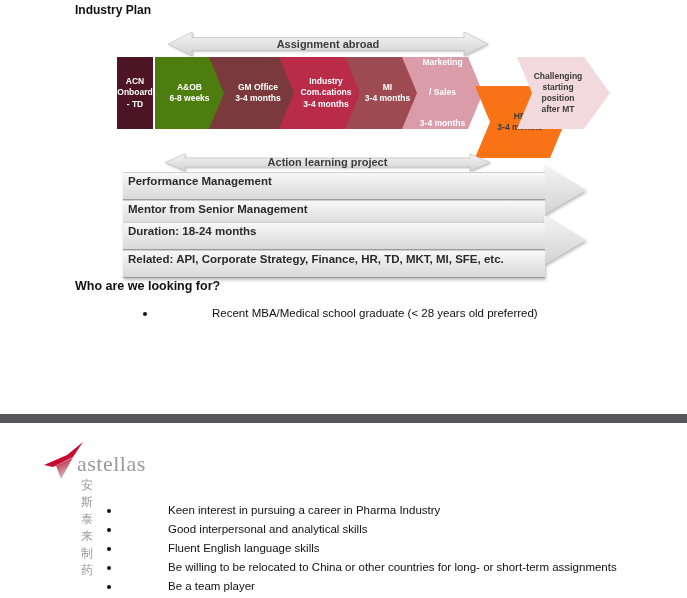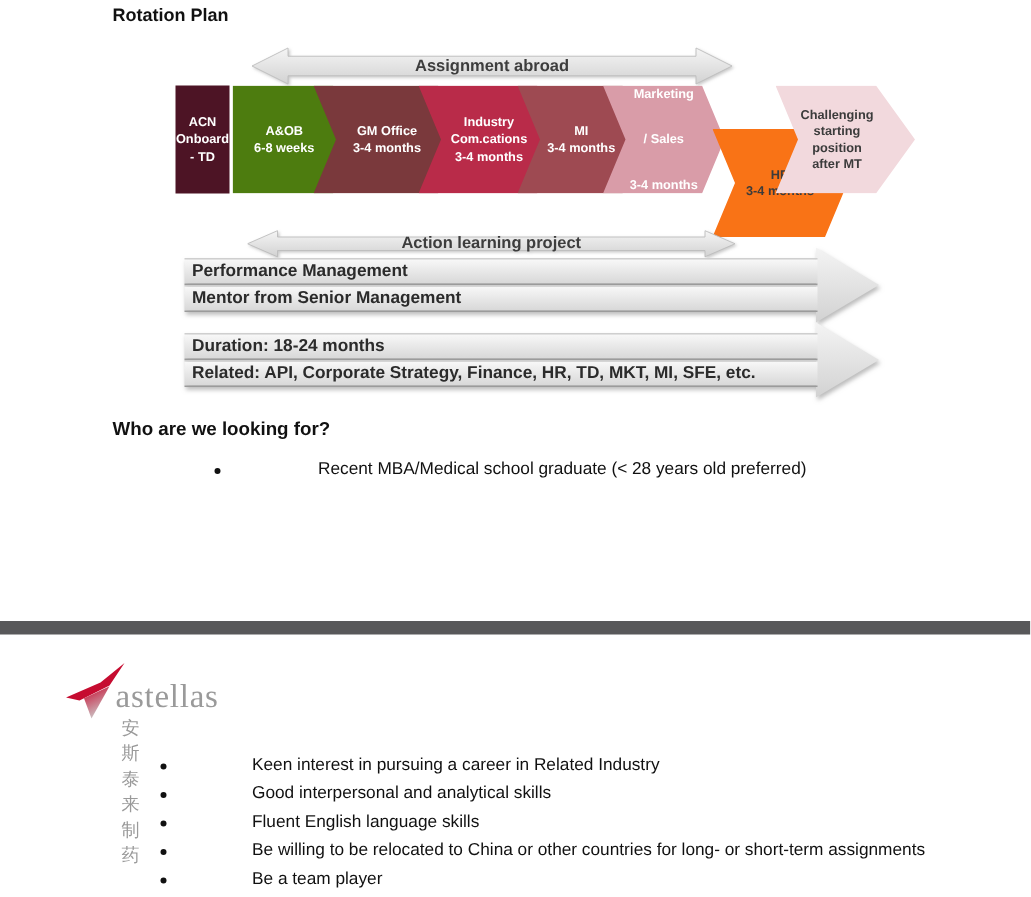--- a/index.html
+++ b/index.html
@@ -20,21 +20,21 @@
   .chev div { white-space:nowrap; }
   .chev-rect  { }
   .chev-start { clip-path:polygon(0 0, calc(100% - 15px) 0, 100% 50%, calc(100% - 15px) 100%, 0 100%); padding-right:13px; }
   .chev-mid   { clip-path:polygon(0 0, calc(100% - 15px) 0, 100% 50%, calc(100% - 15px) 100%, 0 100%, 15px 50%); padding-left:14px; padding-right:14px; }
   .chev-end   { clip-path:polygon(0 0, calc(100% - 26px) 0, 100% 50%, calc(100% - 26px) 100%, 0 100%, 15px 50%); padding-left:14px; padding-right:25px; }
 
   
   .bgroup { position:absolute; left:123px; width:422px; filter:drop-shadow(1.5px 2px 1.5px rgba(120,120,120,.5)); }
   .bhead  { position:absolute; left:421px; top:-7px; width:42px; height:50px;
             clip-path:polygon(0 0, 100% 50%, 0 100%); background:linear-gradient(#f4f4f4,#d2d2d2); }
-  .brow   { position:relative; height:18px; background:linear-gradient(#f8f8f8 0%, #e6e6e6 55%, #d8d8d8 100%);
+  .brow   { position:relative; height:28px; background:linear-gradient(#f8f8f8 0%, #e6e6e6 55%, #d8d8d8 100%);
             border-top:1px solid #cfcfcf; border-bottom:1px solid #9b9b9b;
             font-weight:bold; font-size:11.5px; color:#2b2b2b; line-height:16px; padding-left:5px; white-space:nowrap; }
 
   .who-heading { position:absolute; left:75px; top:279px; font-size:12.5px; font-weight:bold; color:#111; }
 
   .bullet-row { display:flex; align-items:flex-start; }
   .dot { width:4px; height:4px; border-radius:50%; background:#111; flex:0 0 4px; margin-top:5px; }
   .btext { font-size:11.5px; color:#111; line-height:13px; white-space:nowrap;padding-left:44px; }
 
   .who-bullets { position:absolute; left:143px; top:307px; }
@@ -48,21 +48,21 @@
   .logo-cn   { position:absolute; left:37px; top:35px; font-size:12px; letter-spacing:3px; }
 
   .bottom-bullets { position:absolute; left:107px; top:504px; display:flex; flex-direction:column; gap:6px; }
   .bottom-bullets .dot { margin-right:13px; }
 </style>
 </head>
 <body>
 
 <div class="page">
 
-  <div class="slide-title">Rotation Plan</div>
+  <div class="slide-title">Industry Plan</div>
 
   <div class="dbl-arrow" style="left:168px; top:31px; width:320px; height:26px;">
     <svg width="320" height="26" viewBox="0 0 320 26">
       <defs>
         <linearGradient id="gA" x1="0" y1="0" x2="0" y2="1">
           <stop offset="0" stop-color="#f5f5f5"></stop>
             <stop offset="1" stop-color="#d2d2d2"></stop>
         </linearGradient>
       </defs>
       <polygon points="0,13 24,1 24,6.5 296,6.5 296,1 320,13 296,25 296,19.5 24,19.5 24,25" fill="url(#gA)" stroke="#bdbdbd" stroke-width="0.6"></polygon>
@@ -154,21 +154,21 @@
       <polygon points="0,23 23,13 39,0 29,15 9,25" fill="#c60c30"></polygon>
       <polygon points="12,23.5 29,15.5 17,37" fill="url(#gW)"></polygon>
     </svg>
     <div class="logo-word" style="color: rgb(154, 154, 154);">astellas</div>
     <div class="logo-cn" style="color: rgb(154, 154, 154);">安斯泰来制药</div>
   </div>
 
   <div class="bottom-bullets">
       <div class="bullet-row">
         <span class="dot"></span>
-        <span class="btext">Keen interest in pursuing a career in Related Industry</span>
+        <span class="btext">Keen interest in pursuing a career in Pharma Industry</span>
       </div>
       <div class="bullet-row">
         <span class="dot"></span>
         <span class="btext">Good interpersonal and analytical skills</span>
       </div>
       <div class="bullet-row">
         <span class="dot"></span>
         <span class="btext">Fluent English language skills</span>
       </div>
       <div class="bullet-row">

